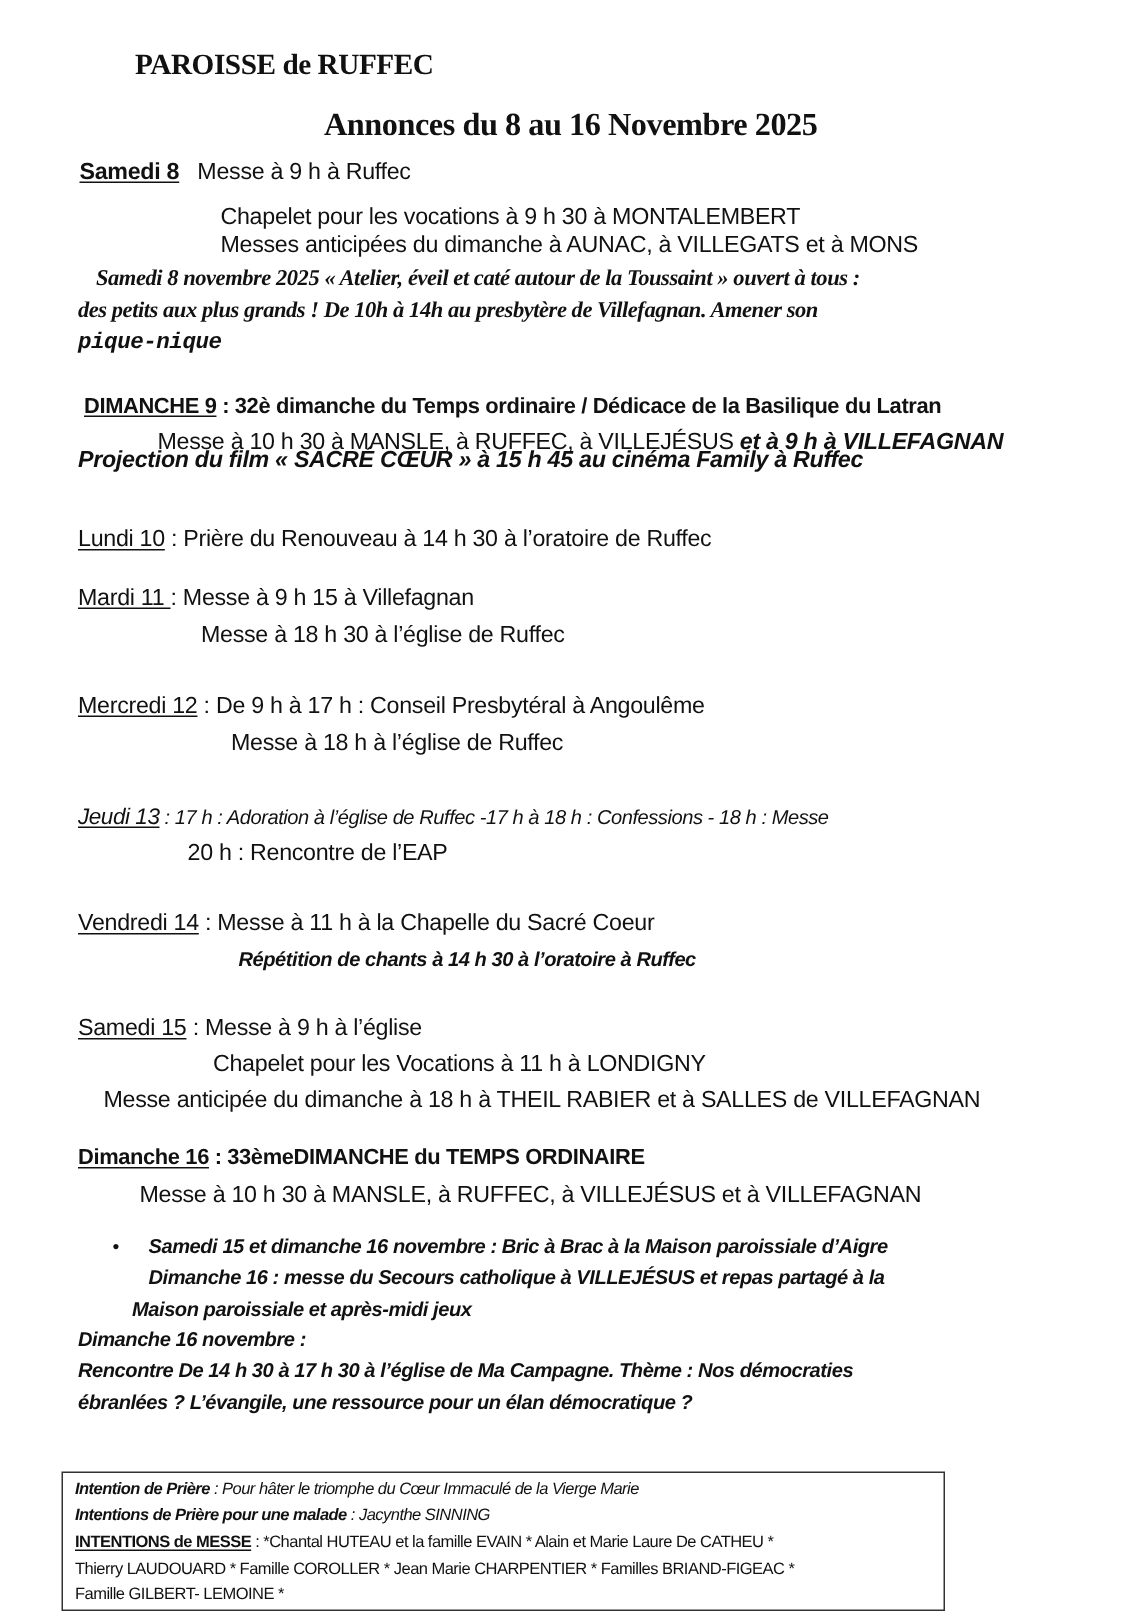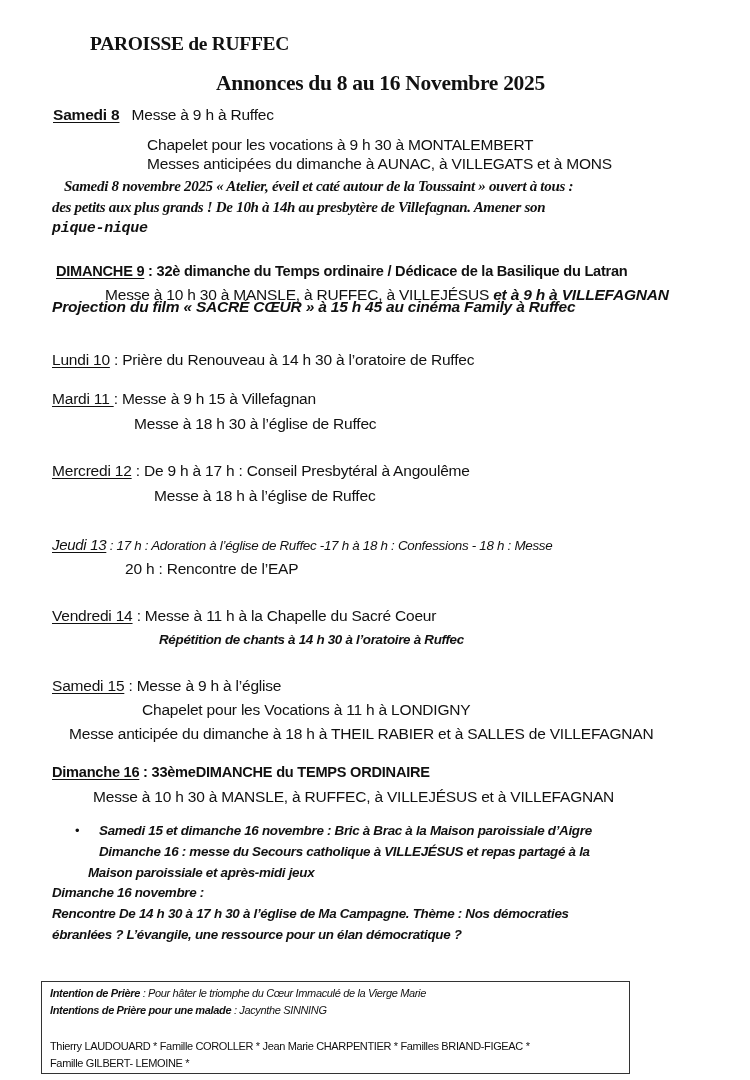--- a/index.html
+++ b/index.html
@@ -90,15 +90,18 @@
 <div class="abs sans b i t14" style="left:52px; top:906px;">Rencontre De 14 h 30 à 17 h 30 à l’église de Ma Campagne. Thème : Nos démocraties</div>
 <div class="abs sans b i t14" style="left:52px; top:927px;">ébranlées ? L’évangile, une ressource pour un élan démocratique ?</div>
 
 <div class="box sans">
   <div class="line" style="top:5px;">
     <span class="b i">Intention de Prière</span><span class="i"> : Pour hâter le triomphe du Cœur Immaculé de la Vierge Marie</span>
   </div>
   <div class="line" style="top:22px;">
     <span class="b i">Intentions de Prière pour une malade</span><span class="i"> : Jacynthe SINNING</span>
   </div>
+  <div class="line" style="top:40px;">
+    <span class="b u">INTENTIONS de MESSE</span><span> : *Chantal HUTEAU et la famille EVAIN * Alain et Marie Laure De CATHEU *</span>
+  </div>
   <div class="line" style="top:58px;">Thierry LAUDOUARD * Famille COROLLER * Jean Marie CHARPENTIER * Familles BRIAND-FIGEAC *</div>
   <div class="line" style="top:75px;">Famille GILBERT- LEMOINE *</div>
 </div>
 
 </body></html>

